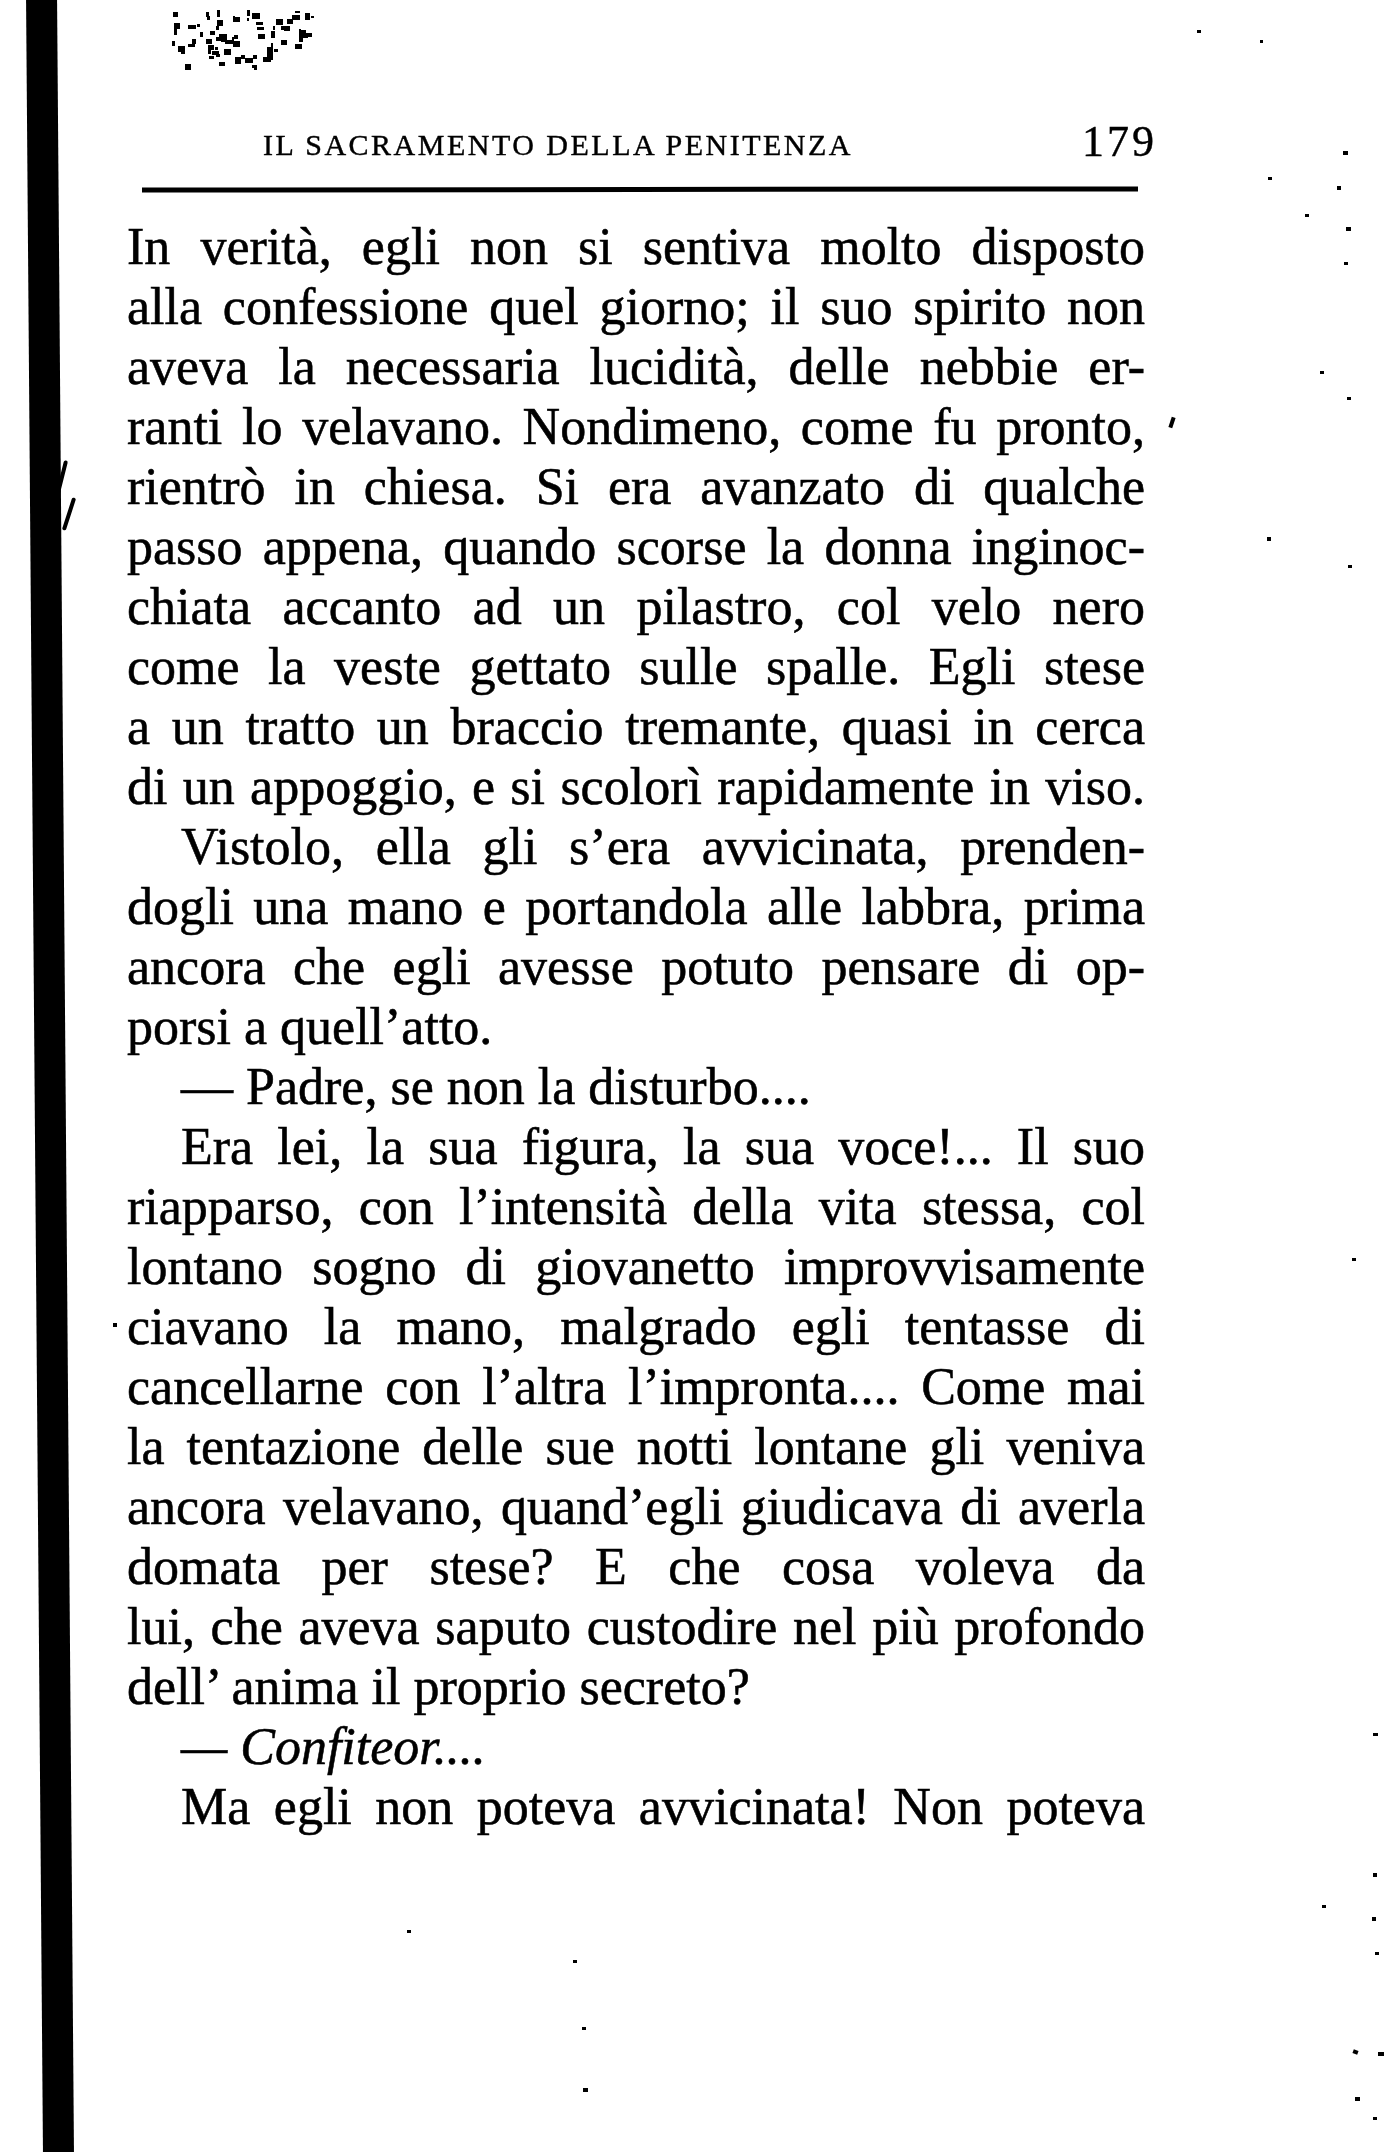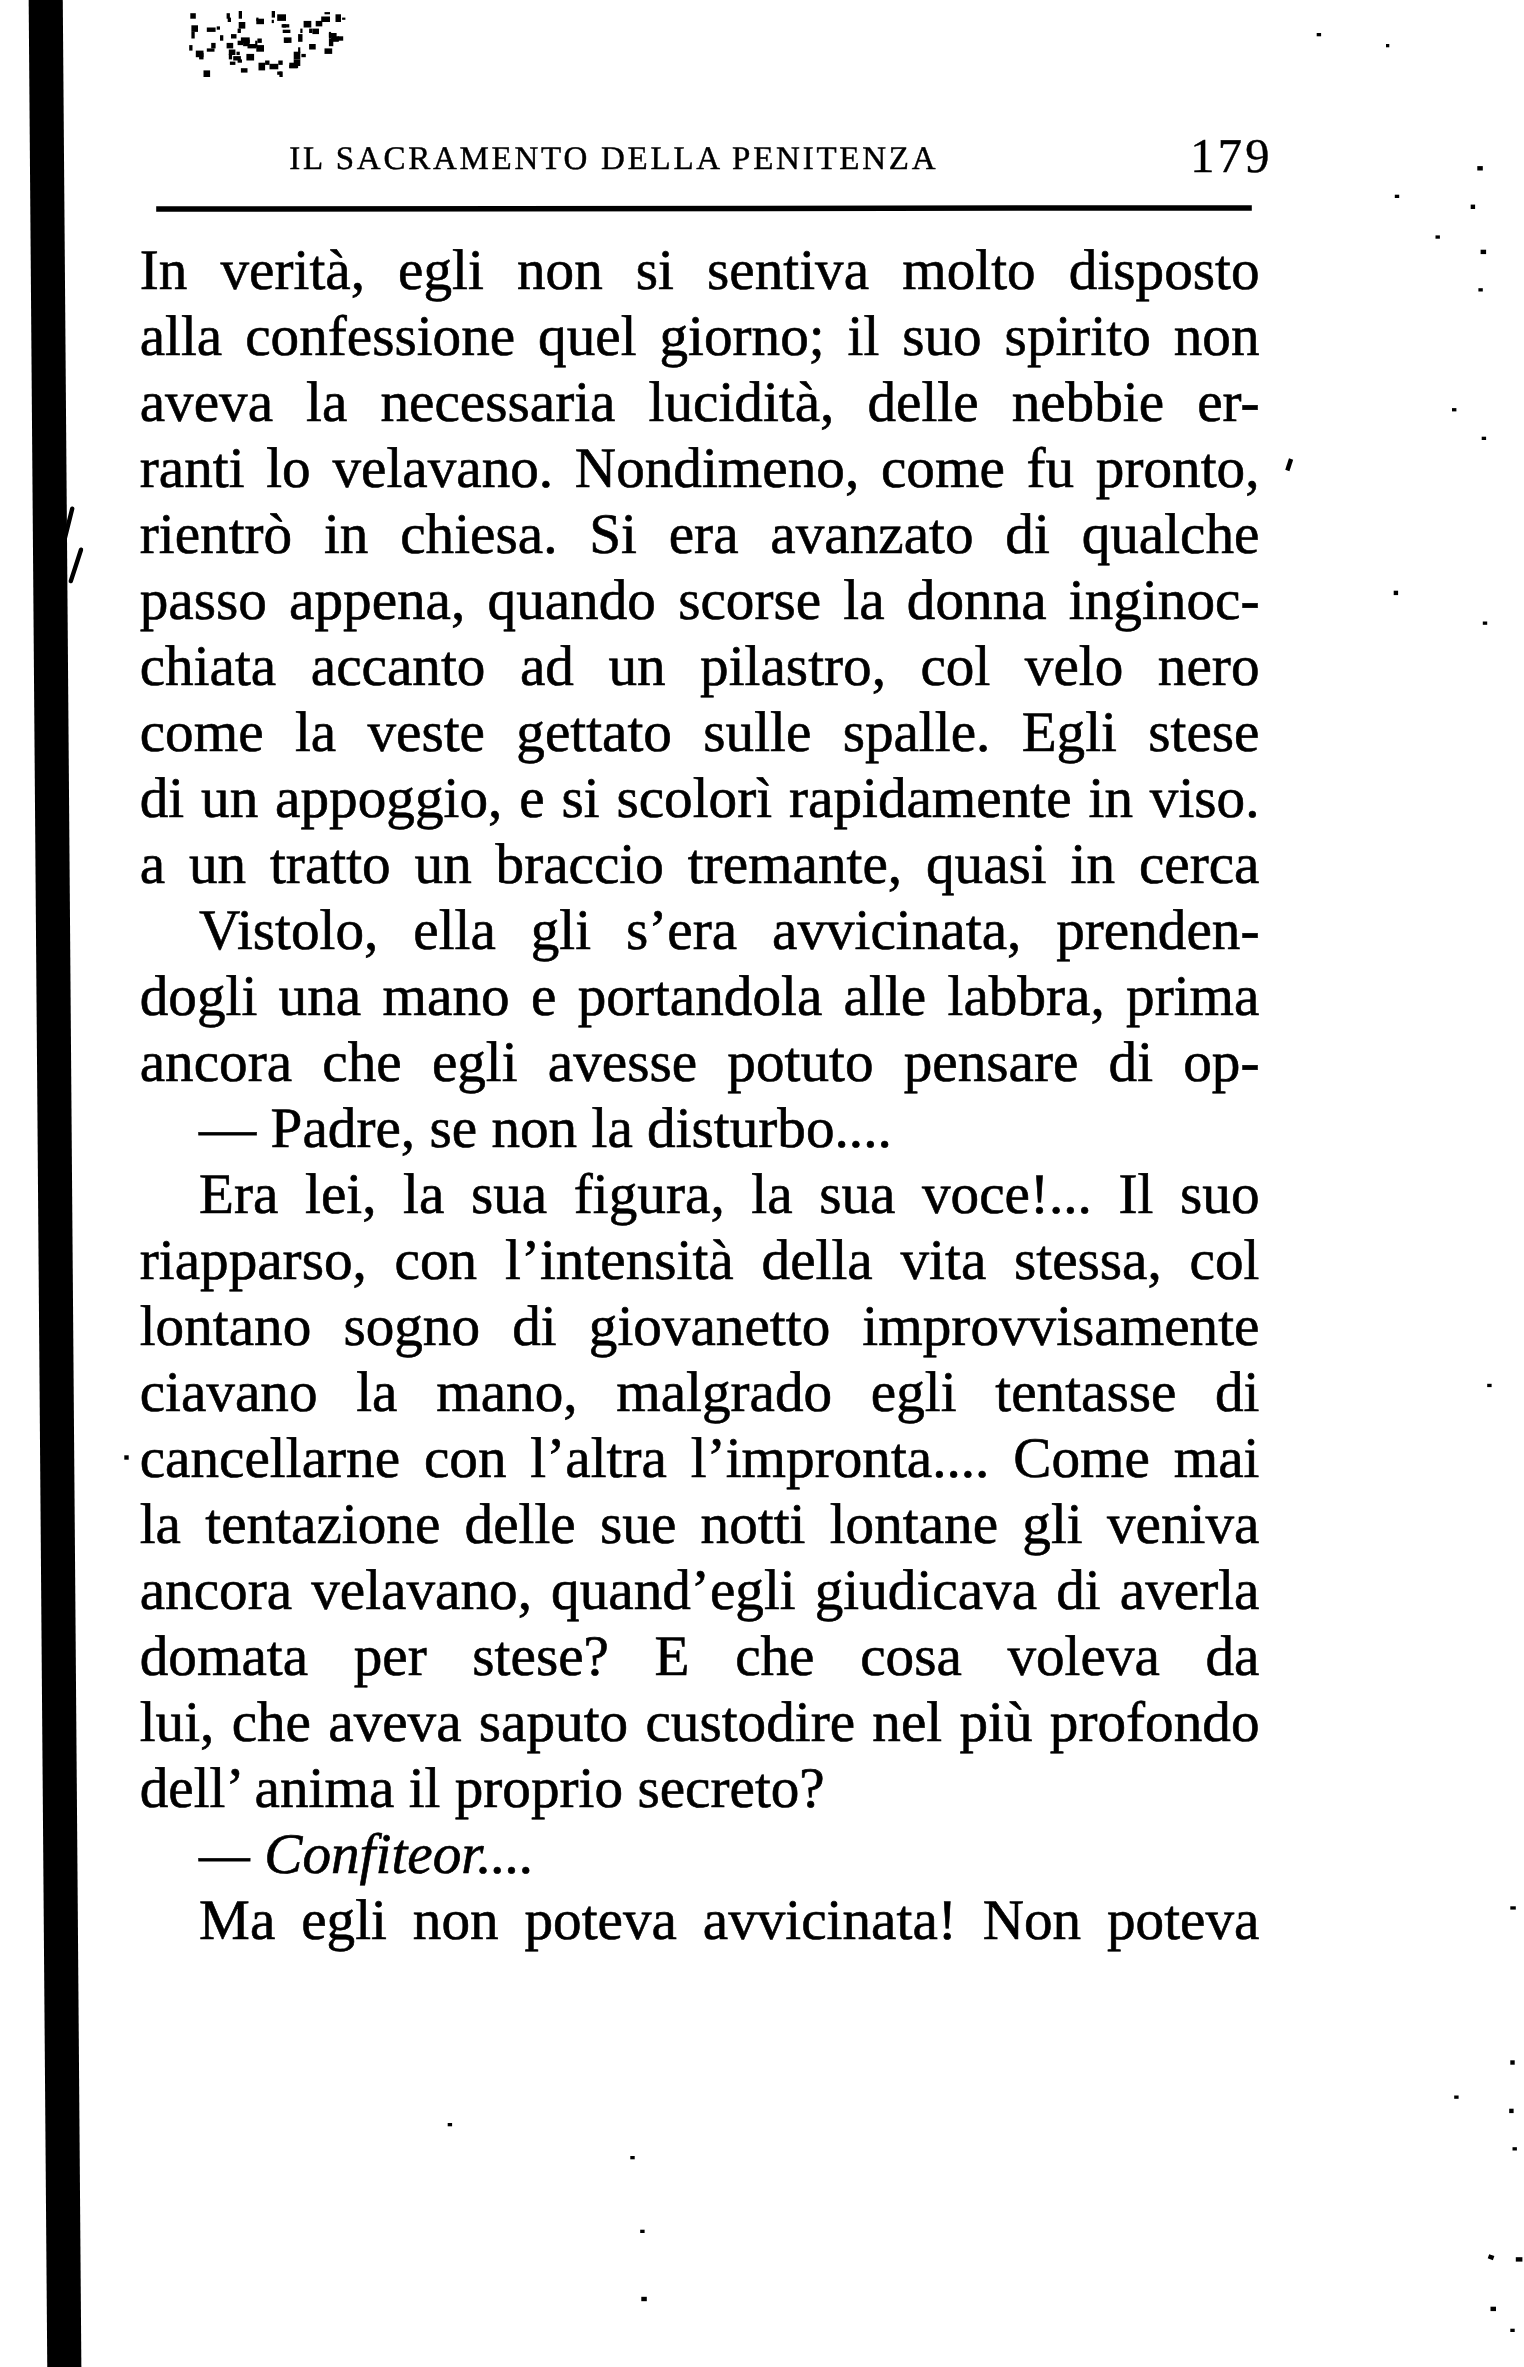--- a/index.html
+++ b/index.html
@@ -170,25 +170,26 @@
 
   <div class="textblock" id="textblock">
       <div class="tline">In verità, egli non si sentiva molto disposto</div>
       <div class="tline">alla confessione quel giorno; il suo spirito non</div>
       <div class="tline">aveva la necessaria lucidità, delle nebbie er-</div>
       <div class="tline">ranti lo velavano. Nondimeno, come fu pronto,</div>
       <div class="tline">rientrò in chiesa. Si era avanzato di qualche</div>
       <div class="tline">passo appena, quando scorse la donna inginoc-</div>
       <div class="tline">chiata accanto ad un pilastro, col velo nero</div>
       <div class="tline">come la veste gettato sulle spalle. Egli stese</div>
+      <div class="tline">a un tratto un braccio tremante, quasi in cerca</div>
       <div class="tline">di un appoggio, e si scolorì rapidamente in viso.</div>
-      <div class="tline">a un tratto un braccio tremante, quasi in cerca</div>
       <div class="tline ind">Vistolo, ella gli s’era avvicinata, prenden-</div>
       <div class="tline">dogli una mano e portandola alle labbra, prima</div>
       <div class="tline">ancora che egli avesse potuto pensare di op-</div>
+      <div class="tline nojust">porsi a quell’atto.</div>
       <div class="tline nojust ind">— Padre, se non la disturbo....</div>
       <div class="tline ind">Era lei, la sua figura, la sua voce!... Il suo</div>
       <div class="tline">riapparso, con l’intensità della vita stessa, col</div>
       <div class="tline">lontano sogno di giovanetto improvvisamente</div>
       <div class="tline">ciavano la mano, malgrado egli tentasse di</div>
       <div class="tline">cancellarne con l’altra l’impronta.... Come mai</div>
       <div class="tline">la tentazione delle sue notti lontane gli veniva</div>
       <div class="tline">ancora velavano, quand’egli giudicava di averla</div>
       <div class="tline">domata per stese? E che cosa voleva da</div>
       <div class="tline">lui, che aveva saputo custodire nel più profondo</div>

